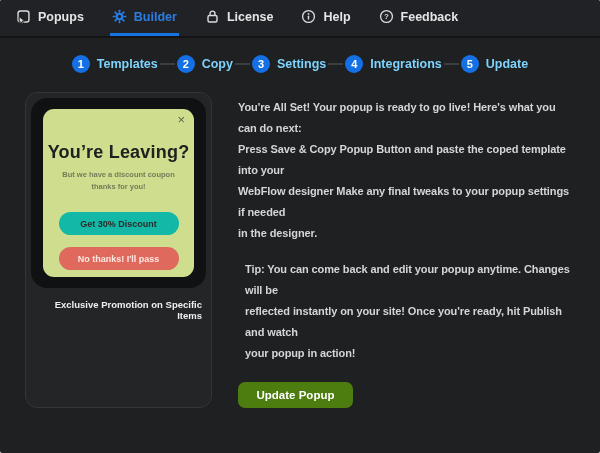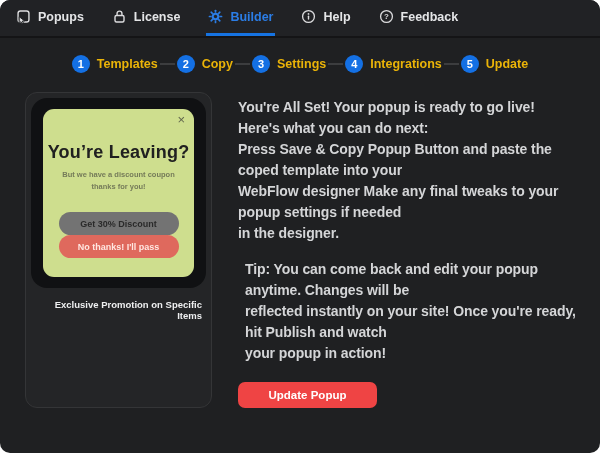--- a/index.html
+++ b/index.html
@@ -4,21 +4,21 @@
 <style>
   * { margin: 0; padding: 0; box-sizing: border-box; }
   html, body { background: #ffffff; }
   body {
     font-family: "Liberation Sans", sans-serif;
     width: 600px; height: 453px;
   }
   .window {
     width: 600px; height: 453px;
     background: #1f2022;
-    border-radius: 10px;
+    border-radius: 2px;
     overflow: hidden;
   }
 
   
   .navbar {
     height: 38px;
     background: #212225;
     border-bottom: 2px solid #141416;
     display: flex;
     align-items: stretch;
@@ -62,21 +62,21 @@
     border-radius: 50%;
     background: #1470e4;
     color: #ffffff;
     font-size: 11px;
     font-weight: bold;
     display: flex;
     align-items: center;
     justify-content: center;
   }
   .step-label {
-    color: #eab308;
+    color: #7dd3fc;
     font-size: 12.5px;
     font-weight: bold;
   }
   .connector {
     width: 15px; height: 2px;
     background: #3c3d3f;
     margin: 0 2px;
   }
 
   
@@ -140,55 +140,56 @@
     height: 23px;
     border: none;
     border-radius: 12px;
     font-family: "Liberation Sans", sans-serif;
     font-size: 9px;
     font-weight: bold;
     cursor: pointer;
   }
   .pill.accept {
     margin-top: 19px;
-    background: #737373;
+    background: #14b8a6;
     color: #2a2a2a;
   }
   .pill.decline {
+    margin-top: 12px;
     background: #df695d;
     color: #ffe7e1;
   }
   .preview-caption {
     padding: 11px 4px 12px;
     text-align: right;
     font-size: 9.5px;
     font-weight: bold;
     color: #eeeff0;
   }
 
   
   .details {
     flex: 1;
     padding-top: 5px;
     max-width: 346px;
   }
   .para {
-    font-size: 14px;
+    font-size: 11px;
     font-weight: bold;
     letter-spacing: -0.1px;
     line-height: 21px;
     color: #d4d5d7;
     white-space: pre-line;
   }
   .para + .para { margin-top: 15px; margin-left: 7px; }
   .update-btn {
     margin-top: 18px;
-    width: 139px;
+    width: 115px;
     height: 26px;
-    background: #ef4444;
+    background: #4d7c0f;
     border: none;
     border-radius: 7px;
     color: #ffffff;
     font-family: "Liberation Sans", sans-serif;
     font-size: 11.5px;
     font-weight: bold;
     cursor: pointer;
   }
 </style>
 </head>
@@ -198,29 +199,20 @@
 
   <nav class="navbar">
     <div class="nav-item">
       <span class="icon">
         <svg viewBox="0 0 16 16">
             <rect x="2.2" y="2.2" width="11.6" height="11.6" rx="2.4" fill="none" stroke="#dcdcde" stroke-width="1.5"></rect>
             <path d="M3.4 8.2 L3.4 15.2 L5.3 13.5 L6.4 15.6 L7.8 14.9 L6.7 12.9 L9.2 12.7 Z" fill="#dcdcde" stroke="#212225" stroke-width="1"></path>
           </svg>
       </span>
       <span>Popups</span>
-    </div>
-    <div class="nav-item">
-      <span class="icon">
-        <svg viewBox="0 0 16 16" fill="none" stroke="#dcdcde" stroke-width="1.5">
-            <rect x="3.2" y="7" width="9.6" height="6.8" rx="1.6"></rect>
-            <path d="M5.4 7V4.9a2.6 2.6 0 0 1 5.2 0V7"></path>
-          </svg>
-      </span>
-      <span>License</span>
     </div>
     <div class="nav-item active">
       <span class="icon">
         <svg viewBox="0 0 16 16">
           <g fill="#2b7de6">
             <circle cx="8" cy="8" r="4.1"></circle>
             <rect x="7.1" y="0.7" width="1.8" height="3.2" rx="0.7"></rect>
             <rect x="7.1" y="12.1" width="1.8" height="3.2" rx="0.7"></rect>
             <rect x="7.1" y="0.7" width="1.8" height="3.2" rx="0.7" transform="rotate(45 8 8)"></rect>
             <rect x="7.1" y="12.1" width="1.8" height="3.2" rx="0.7" transform="rotate(45 8 8)"></rect>
@@ -229,20 +221,29 @@
             <rect x="7.1" y="0.7" width="1.8" height="3.2" rx="0.7" transform="rotate(135 8 8)"></rect>
             <rect x="7.1" y="12.1" width="1.8" height="3.2" rx="0.7" transform="rotate(135 8 8)"></rect>
           </g>
           <circle cx="8" cy="8" r="1.8" fill="#212225"></circle>
         </svg>
       </span>
       <span>Builder</span>
     </div>
     <div class="nav-item">
       <span class="icon">
+        <svg viewBox="0 0 16 16" fill="none" stroke="#dcdcde" stroke-width="1.5">
+            <rect x="3.2" y="7" width="9.6" height="6.8" rx="1.6"></rect>
+            <path d="M5.4 7V4.9a2.6 2.6 0 0 1 5.2 0V7"></path>
+          </svg>
+      </span>
+      <span>License</span>
+    </div>
+    <div class="nav-item">
+      <span class="icon">
         <svg viewBox="0 0 16 16">
             <circle cx="8" cy="8" r="6.3" fill="none" stroke="#dcdcde" stroke-width="1.4"></circle>
             <circle cx="8" cy="5.2" r="0.95" fill="#dcdcde"></circle>
             <rect x="7.25" y="7" width="1.5" height="4.4" rx="0.75" fill="#dcdcde"></rect>
           </svg>
       </span>
       <span>Help</span>
     </div>
     <div class="nav-item">
       <span class="icon">

